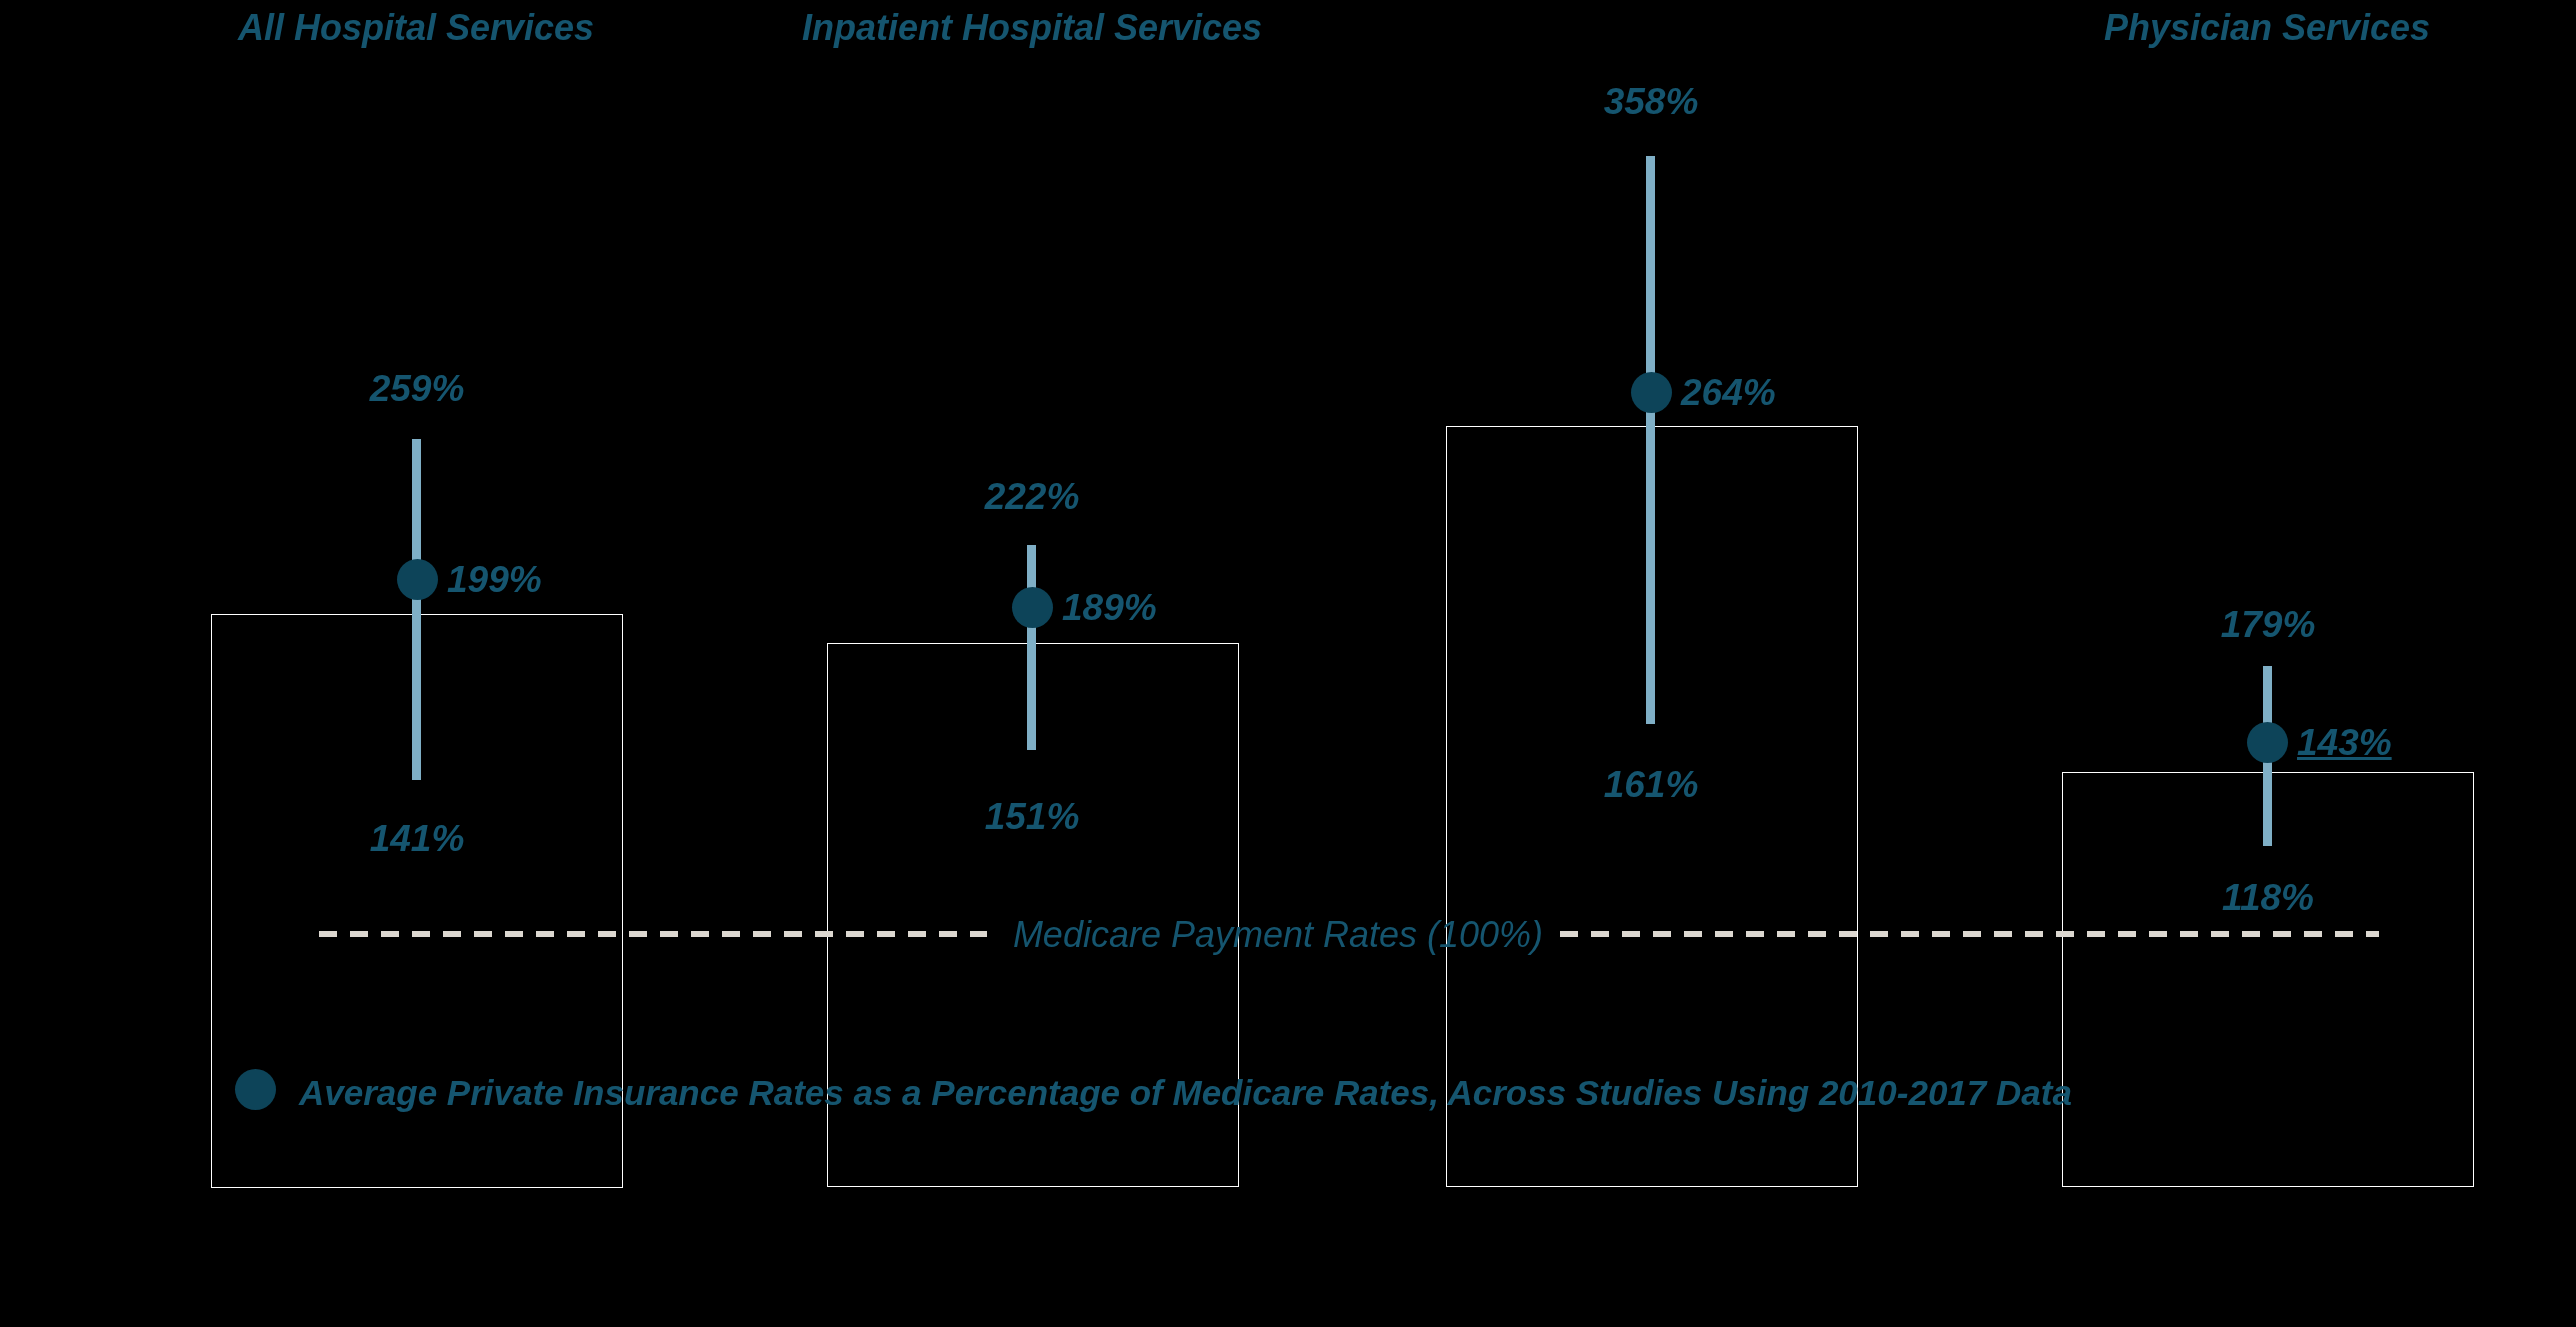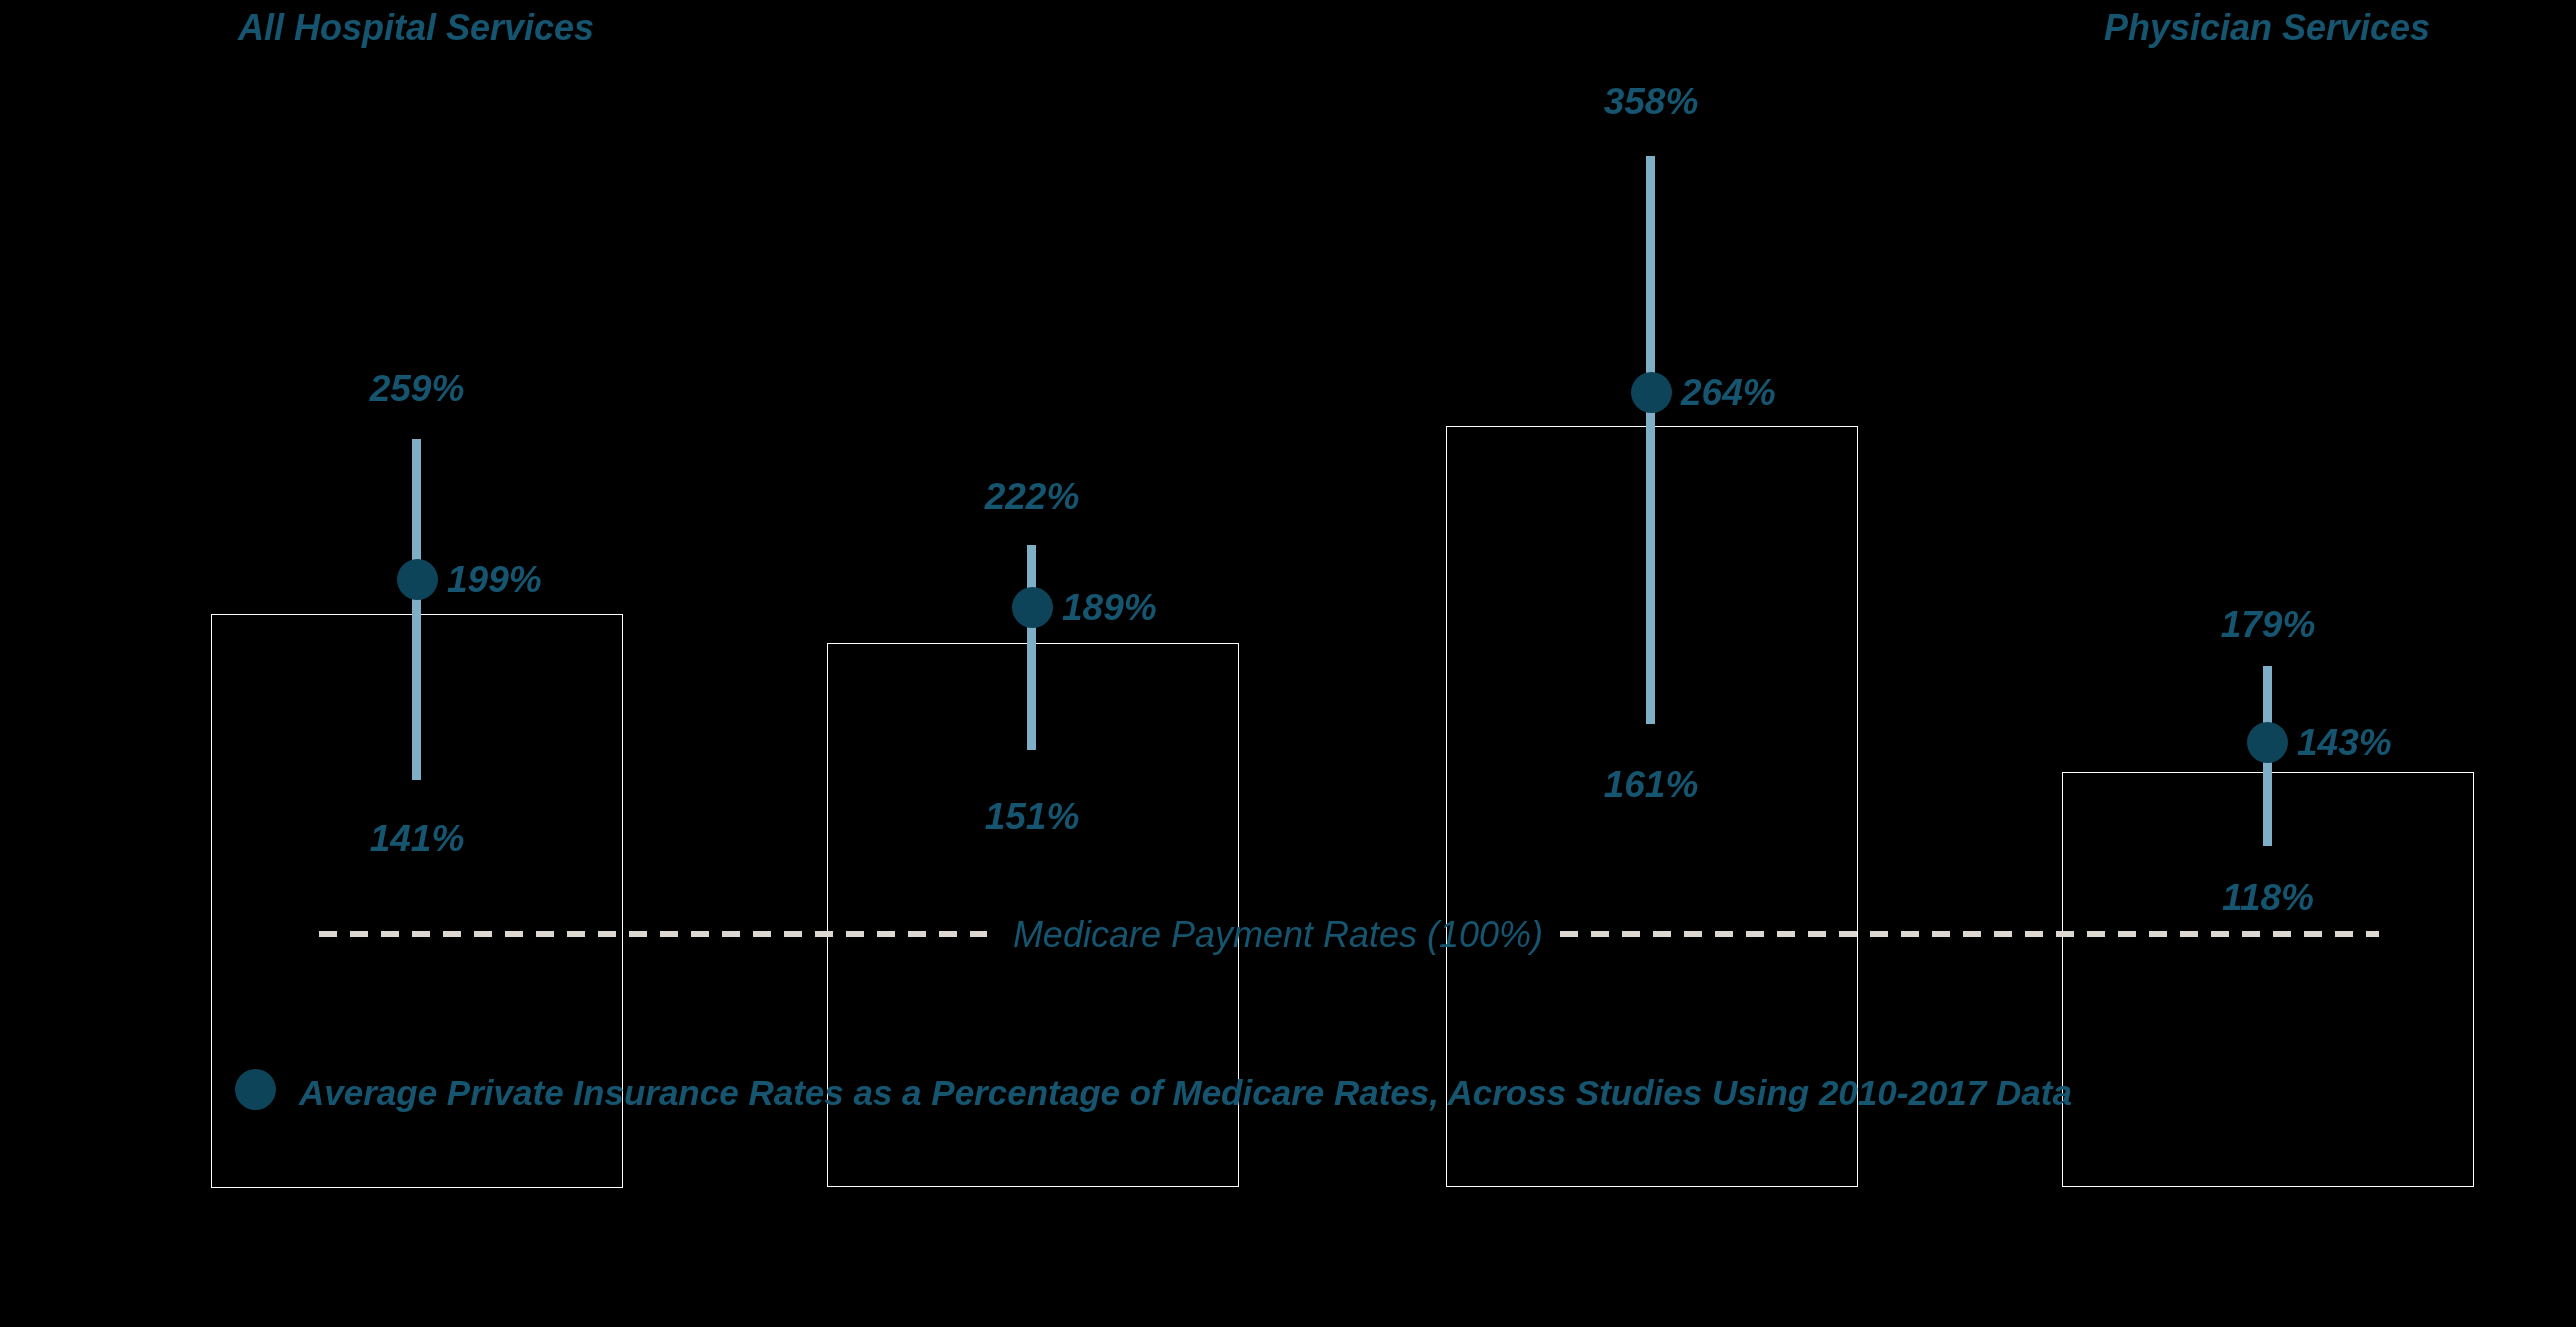--- a/index.html
+++ b/index.html
@@ -47,21 +47,21 @@
   .d3{left:2247px;top:722px;}
   
   .val{
     font-size:37px;font-weight:600;color:var(--txt);
     line-height:47px;white-space:nowrap;
   }
   .val.center{width:234px;text-align:center;}
   .max0{left:300px;top:365px;}  .min0{left:300px;top:815px;}  .avg0{left:447px;top:556px;}
   .max1{left:915px;top:473px;} .min1{left:915px;top:793px;} .avg1{left:1062px;top:584px;}
   .max2{left:1534px;top:78px;} .min2{left:1534px;top:761px;}  .avg2{left:1681px;top:369px;}
-  .max3{left:2151px;top:601px;} .min3{left:2151px;top:874px;} .avg3{left:2297px;top:719px;}
+  .max3{left:2151px;top:601px;} .min3{left:2151px;top:874px;} .avg3{left:2297px;top:719px;text-decoration:underline;}
   
   .dash-seg{
     top:931px;height:5.5px;
     background:repeating-linear-gradient(90deg,var(--dash) 0 18px,transparent 18px 31px);
   }
   .dash-left{left:319px;width:668px;}
   .dash-right{left:1560px;width:819px;}
   .ref-label{
     left:1005px;top:911px;width:546px;line-height:47px;
     font-size:36px;font-weight:400;color:var(--txt);
@@ -73,20 +73,21 @@
     left:299px;top:1069px;line-height:47px;
     font-size:35px;font-weight:600;color:var(--txt);white-space:nowrap;
   }
 </style>
 </head>
 <body>
 
 <div class="stage">
 
   <div class="abs col-title t0">All Hospital Services</div>
+  <div class="abs col-title t1">Inpatient Hospital Services</div>
   <div class="abs col-title t3">Physician Services</div>
 
   <div class="abs box box0"></div>
   <div class="abs box box1"></div>
   <div class="abs box box2"></div>
   <div class="abs box box3"></div>
 
   <div class="abs dash-seg dash-left"></div>
   <div class="abs dash-seg dash-right"></div>
   <div class="abs ref-label">Medicare Payment Rates (100%)</div>

